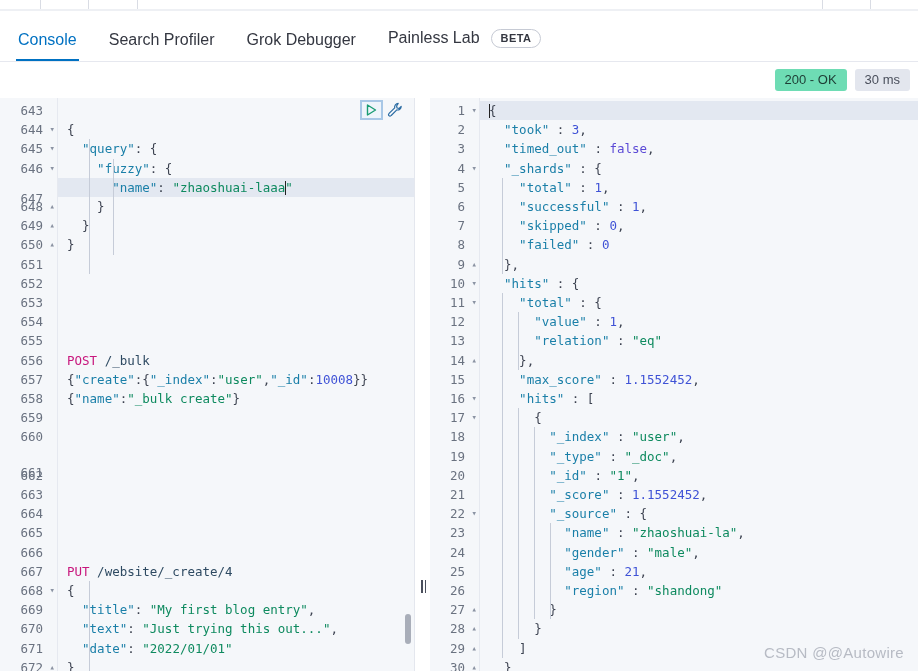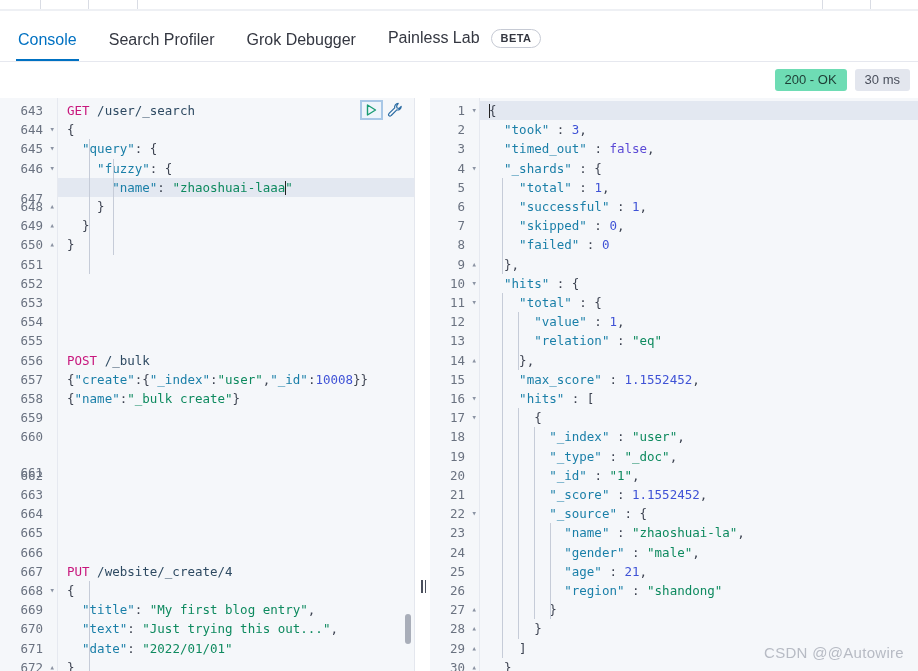--- a/index.html
+++ b/index.html
@@ -269,21 +269,20 @@
           <div class="ln" style="top: 483px; line-height: 19.2px;">668</div>
           <div class="fold" style="top: 483px;">▾</div>
           <div class="ln" style="top: 502.2px; line-height: 19.2px;">669</div>
           <div class="ln" style="top: 521.4px; line-height: 19.2px;">670</div>
           <div class="ln" style="top: 540.6px; line-height: 19.2px;">671</div>
           <div class="ln" style="top: 559.8px; line-height: 19.2px;">672</div>
           <div class="fold" style="top: 559.8px;">▴</div>
         </div>
       <div class="lines" id="lines-left">
           <div style="position: absolute; left: 0px; right: 0px; top: 22.2px; height: 134.4px; background: rgba(210, 218, 232, 0.3); z-index: -1;"></div>
-          <div class="row" style="top: 3px;"><span class="k-method">GET </span><span class="k-url">/user/_search</span></div>
           <div class="row" style="top: 22.2px;"><span class="k-brace">{</span></div>
           <div class="row" style="top: 41.4px;"><span class="k-punct">  </span><span class="k-key">"query"</span><span class="k-punct">: {</span></div>
           <div class="row" style="top: 60.6px;"><span class="k-punct">    </span><span class="k-key">"fuzzy"</span><span class="k-punct">: {</span></div>
           <div class="row hl" style="top: 79.8px;"><span class="k-punct">      </span><span class="k-key">"name"</span><span class="k-punct">: </span><span class="k-str">"zhaoshuai-laaa</span><span class="cursor"></span><span class="k-str">"</span></div>
           <div class="row" style="top: 99px;"><span class="k-brace">    }</span></div>
           <div class="row" style="top: 118.2px;"><span class="k-brace">  }</span></div>
           <div class="row" style="top: 137.4px;"><span class="k-brace">}</span></div>
           <div class="row" style="top: 156.6px;"></div>
           <div class="row" style="top: 175.8px;"></div>
           <div class="row" style="top: 195px;"></div>

